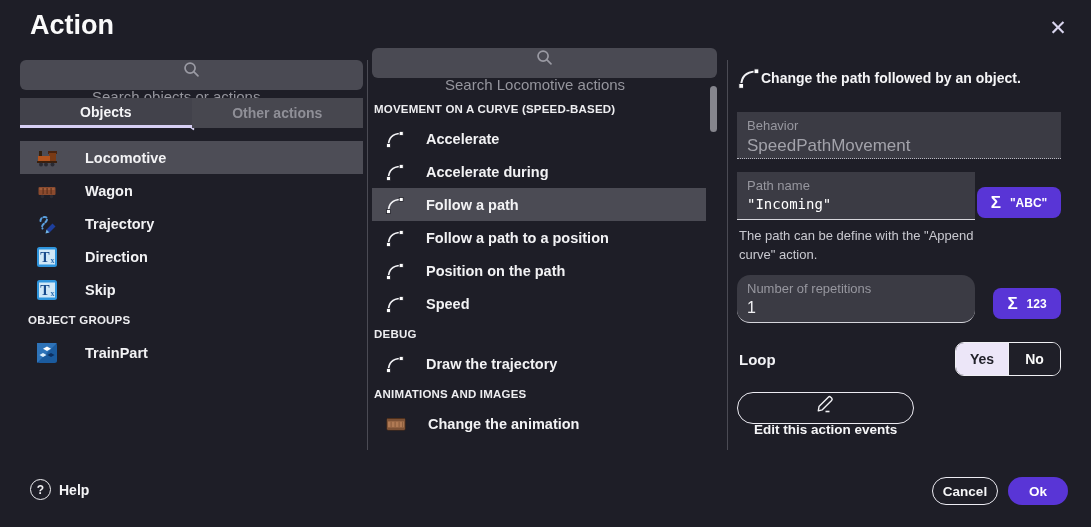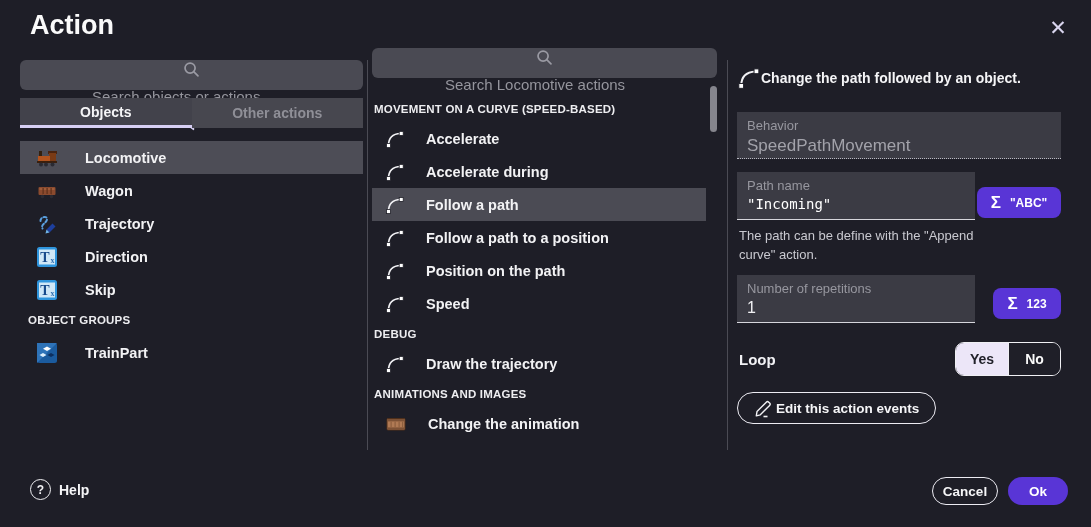--- a/index.html
+++ b/index.html
@@ -54,30 +54,30 @@
   .behavior-field .fvalue { font-size:17px; color:#a2a2aa; }
   .path-field { position:absolute; top:112px; left:0; width:238px; height:48px; border-bottom:1px solid #d6d6dc; }
   .mono-val { font-family:"DejaVu Sans Mono", monospace; font-size:14px; color:#ffffff; }
   .expr-btn { position:absolute; background:#5935d6; border:none; border-radius:8px; color:#fff;
     display:flex; align-items:center; justify-content:center; gap:9px; cursor:pointer; }
   .expr-btn .sigma { font-size:17px; font-weight:700; }
   .expr-btn .etxt { font-size:12px; font-weight:700; }
   #path-expr-btn { left:240px; top:127px; width:84px; height:31px; }
   #rep-expr-btn { left:256px; top:228px; width:68px; height:31px; }
   .help-text { position:absolute; top:166px; left:2px; width:235px; font-size:13px; line-height:19px; color:#c9c9d0; }
-  .rep-field { position:absolute; top:215px; left:0; width:238px; height:48px; border-bottom:1px solid #d6d6dc; }
+  .rep-field { position:absolute; top:215px; left:0; width:238px; height:48px; border-bottom:1px solid #d6d6dc;border-radius:13px; }
   .rep-field .fvalue { font-size:16px; color:#f0f0f3; }
   .loop-row { position:absolute; top:282px; left:2px; width:322px; height:34px; display:flex; align-items:center; justify-content:space-between; }
   .loop-label { font-size:15px; font-weight:700; color:#f2f2f5; }
   .toggle { display:flex; border:1px solid #f0f0f4; border-radius:9px; overflow:hidden; height:34px; }
   .toggle .seg { width:52px; display:flex; align-items:center; justify-content:center; font-size:14px; font-weight:700; cursor:pointer; }
   .seg.yes { background:#ece6f8; color:#22222b; }
   .seg.no { background:#1f1f28; color:#fafafa; border-left:1px solid #f0f0f4; }
-  .edit-btn { position:absolute; top:332px; left:0; height:32px; padding:0 16px; display:inline-flex; align-items:center; gap:2px;
-    background:transparent; border:1px solid #ecebf2; border-radius:16px; color:#f5f5f7; font-size:13.5px; font-weight:700; cursor:pointer; }
+  .edit-btn { position:absolute; top:332px; left:0; height:32px; padding:0 16px; display:inline-flex; align-items:center; gap:9px;
+    background:transparent; border:1px solid #ecebf2; border-radius:16px; color:#f5f5f7; font-size:13.5px; font-weight:700; cursor:pointer;flex-direction:column; }
 
   
   .help-row { position:absolute; left:30px; top:479px; display:flex; align-items:center; gap:8px; cursor:pointer; }
   .help-circle { width:21px; height:21px; border:1.6px solid #f0f0f3; border-radius:50%; display:flex; align-items:center; justify-content:center;
     font-size:12px; font-weight:700; color:#f0f0f3; }
   .help-txt { font-size:14px; font-weight:700; color:#f5f5f7; }
   .cancel-btn { position:absolute; left:932px; top:477px; width:66px; height:28px; background:transparent;
     border:1px solid #ecebf2; border-radius:14px; color:#f5f5f7; font-size:13.5px; font-weight:700; cursor:pointer; }
   .ok-btn { position:absolute; left:1008px; top:477px; width:60px; height:28px; background:#5935d6;
     border:none; border-radius:14px; color:#fff; font-size:13.5px; font-weight:700; cursor:pointer; }

